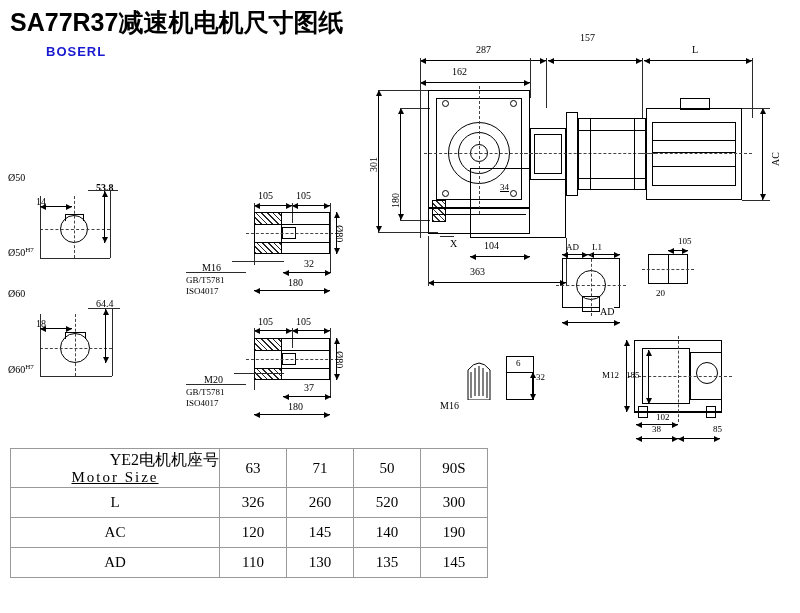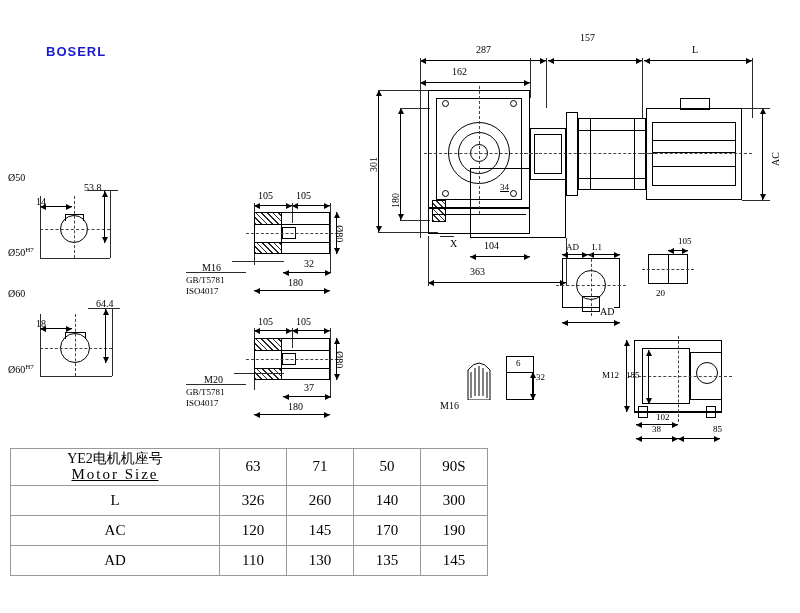--- a/index.html
+++ b/index.html
@@ -69,34 +69,35 @@
   }
   .tbl td{
     border:1px solid #999;
     text-align:center;
     padding:2px 0;
     height:25px;
   }
   .tbl td.first{width:208px;}
   .tbl td.c{width:66px;}
   .tbl .two{line-height:1.1;font-size:15px;}
-  .tbl .cn{font-size:14px;}
+  .tbl .cn{font-size:16px;text-align:right;}
   .tbl .sp{letter-spacing:2px;text-decoration:underline;}
 </style>
 </head>
 <body>
 
 <div class="root">
 
+  <div class="title">SA77R37减速机电机尺寸图纸</div>
   <div class="brand">BOSERL</div>
 
   <div class="lbl" style="left:8px;top:172px;">Ø50</div>
   <div class="lbl" style="left:8px;top:246px;"><span>Ø50</span><sup style="font-size:7px;">H7</sup></div>
   <div class="lbl" style="left:36px;top:196px;">14</div>
-  <div class="lbl" style="left:84px;top:182px;">53.8</div>
+  <div class="lbl" style="left:96px;top:182px;font-weight:bold;">53.8</div>
 
   <div class="circ" style="left:60px;top:215px;width:28px;height:28px;"></div>
   <div class="ln h" style="left:65px;top:214px;width:18px;"></div>
   <div class="ln v" style="left:65px;top:214px;height:7px;"></div>
   <div class="ln v" style="left:83px;top:214px;height:7px;"></div>
 
   <div class="dash-h" style="left:40px;top:229px;width:70px;"></div>
   <div class="dash-v" style="left:74px;top:196px;height:62px;"></div>
 
   <div class="ln v thin" style="left:40px;top:196px;height:62px;"></div>
@@ -329,28 +330,28 @@
       </td>
       <td class="c">63</td>
       <td class="c">71</td>
       <td class="c">50</td>
       <td class="c">90S</td>
     </tr>
     <tr>
       <td class="first">L</td>
       <td class="c">326</td>
       <td class="c">260</td>
-      <td class="c">140</td>
+      <td class="c">520</td>
       <td class="c">300</td>
     </tr>
     <tr>
       <td class="first">AC</td>
       <td class="c">120</td>
       <td class="c">145</td>
-      <td class="c">170</td>
+      <td class="c">140</td>
       <td class="c">190</td>
     </tr>
     <tr>
       <td class="first">AD</td>
       <td class="c">110</td>
       <td class="c">130</td>
       <td class="c">135</td>
       <td class="c">145</td>
     </tr>
   </tbody>

